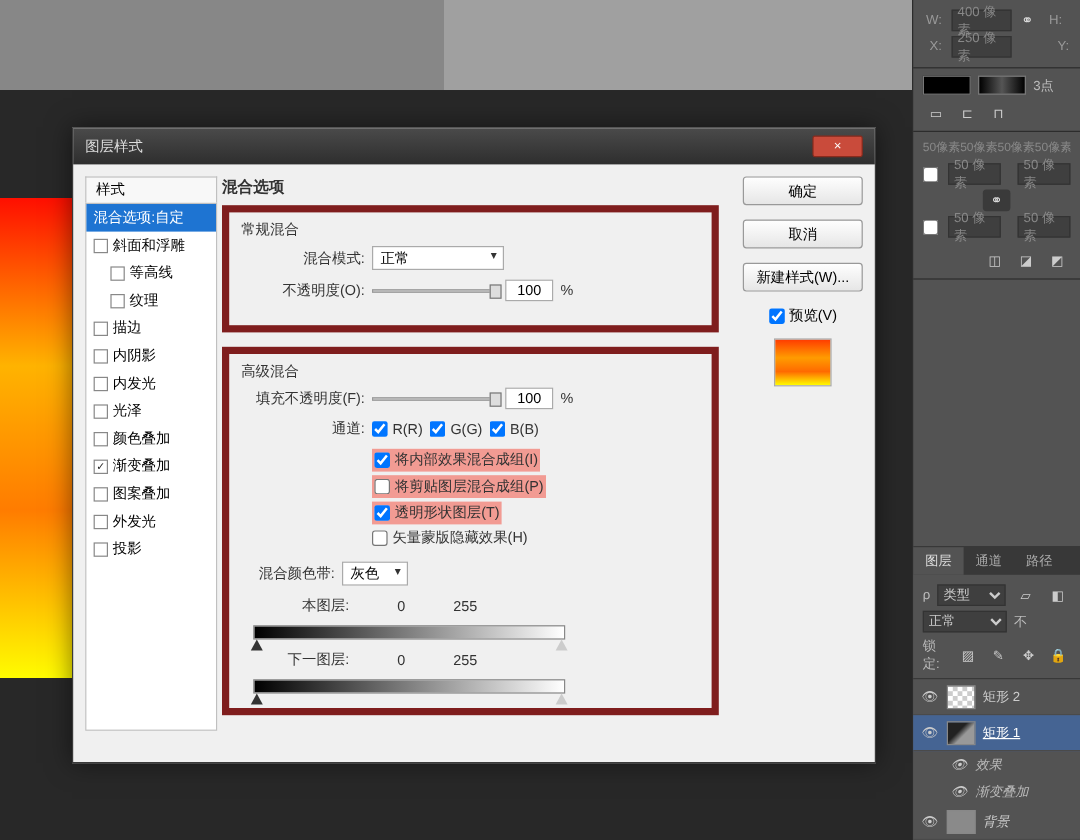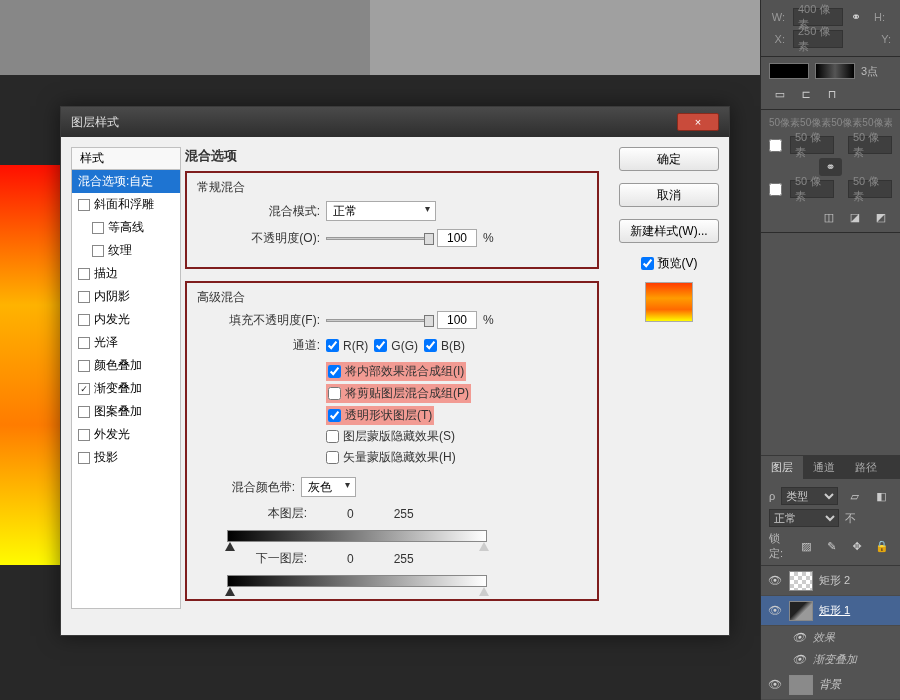--- a/index.html
+++ b/index.html
@@ -56,21 +56,21 @@
 .style-item { padding: 3px 6px; display: flex; align-items: center; gap: 4px; cursor: pointer; }
 .style-item.selected { background: #1e74d2; color: #fff; }
 .style-sub { padding-left: 20px; }
 .style-check { width: 12px; height: 12px; border: 1px solid #888; background: #fff; display: inline-flex; align-items: center; justify-content: center; font-size: 9px; }
 .style-check.checked::after { content: "✓"; color: #222; }
 
 .btn { display: block; width: 100px; height: 24px; margin-bottom: 12px; border: 1px solid #999; background: linear-gradient(#fefefe,#e6e6e6); font-size: 12px; border-radius: 3px; cursor: pointer; }
 .preview-check { font-size: 12px; display: flex; align-items: center; gap: 4px; margin: 6px 0 10px; justify-content: center; }
 .preview-swatch { width: 48px; height: 40px; margin: 0 auto; background: linear-gradient(180deg,#ff3c00 0%,#ff9c00 40%,#ff6a00 70%,#fffc00 100%); border: 1px solid #aaa; }
 
-.fieldset { border: 2px solid #7f1d1d; margin-bottom: 12px; position: relative; padding: 28px 12px 12px 28px; }
+.fieldset { border: 6px solid #7f1d1d; margin-bottom: 12px; position: relative; padding: 28px 12px 12px 8px; }
 .fieldset > .legend { position: absolute; top: 6px; left: 10px; font-size: 12px; }
 .fieldset-title { font-size: 13px; margin-bottom: 6px; font-weight: bold; }
 .row { display: flex; align-items: center; gap: 6px; margin-bottom: 8px; }
 .row label.r-label { width: 105px; text-align: right; }
 .select { border: 1px solid #aaa; background: #fff; height: 20px; font-size: 12px; padding: 0 20px 0 6px; appearance: none; position: relative; }
 .select-wrap { position: relative; display: inline-block; }
 .select-wrap::after { content: "▾"; position: absolute; right: 6px; top: 2px; font-size: 10px; pointer-events: none; }
 .slider-track { width: 105px; height: 3px; background: #ccc; border: 1px solid #999; position: relative; }
 .slider-thumb { position: absolute; top: -5px; width: 10px; height: 12px; background: #ddd; border: 1px solid #777; }
 .num-field { width: 40px; height: 18px; border: 1px solid #aaa; font-size: 12px; text-align: center; }
@@ -305,24 +305,20 @@
             <div style="margin-bottom: 3px;"><label class="chk hl-red">
                 <input type="checkbox" style="">
                 <span>将剪贴图层混合成组(P)</span>
               </label></div>
             <div style="margin-bottom: 3px;"><label class="chk hl-red">
                 <input type="checkbox" checked="" style="">
                 <span>透明形状图层(T)</span>
               </label></div>
             <div style="margin-bottom: 3px;"><label class="chk">
                 <input type="checkbox" style="">
-                <span>图层蒙版隐藏效果(S)</span>
-              </label></div>
-            <div style="margin-bottom: 3px;"><label class="chk">
-                <input type="checkbox" style="">
                 <span>矢量蒙版隐藏效果(H)</span>
               </label></div>
           </div>
         <div class="row" style="margin-top:10px">
           <label class="r-label" style="width:80px">混合颜色带:</label>
           <span class="select-wrap"><select class="select" style="width:55px"><option>灰色</option></select></span>
         </div>
         <div style="margin-left:12px">
           <div class="row" style="gap:40px">
               <label class="r-label" style="width:80px">本图层:</label>

